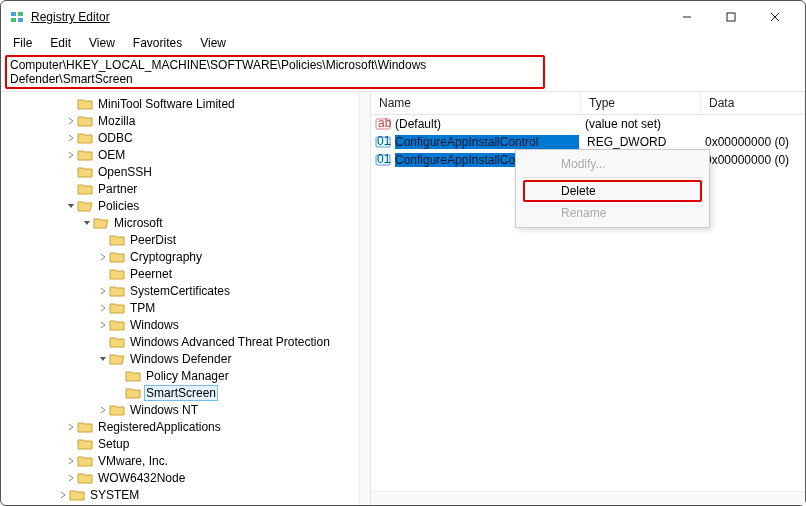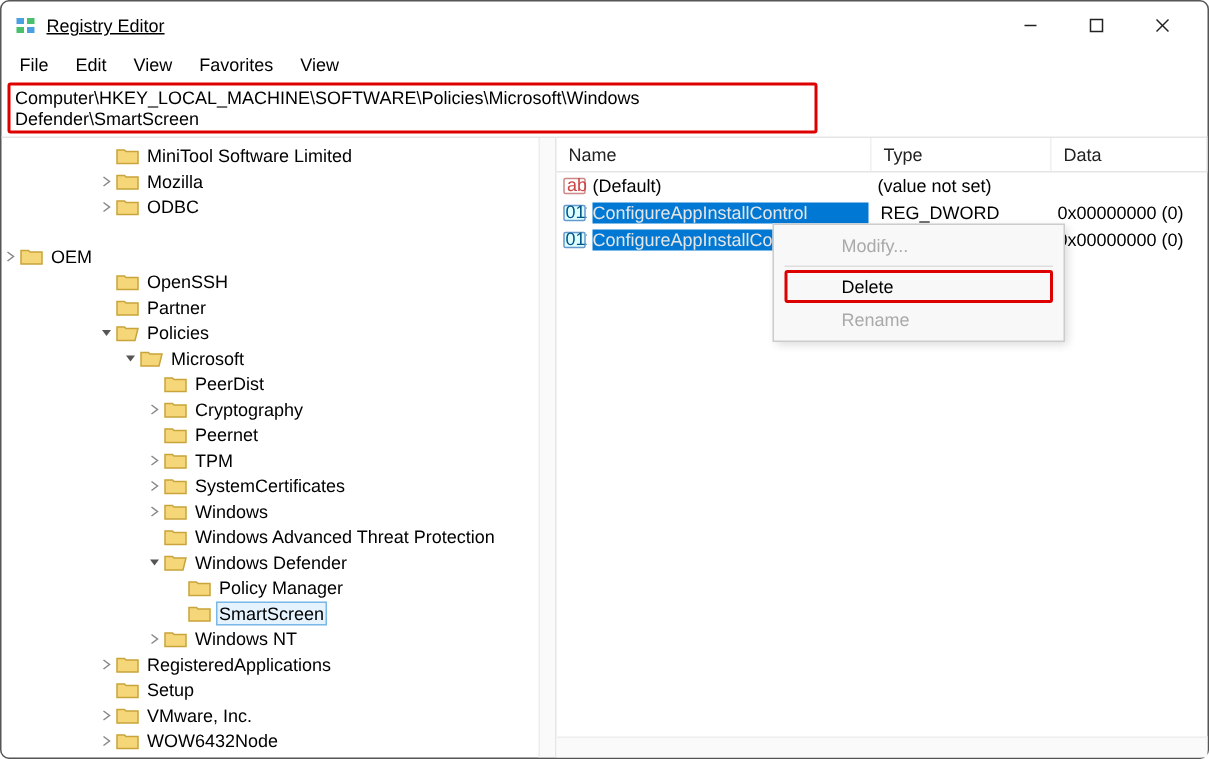--- a/index.html
+++ b/index.html
@@ -22,21 +22,21 @@
   .list-header div { padding: 4px 8px; border-right: 1px solid #f0f0f0; color:#222;}
   .col-name { width: 210px; }
   .col-type { width: 120px; }
   .col-data { flex: 1; }
   .list-body { flex: 1; position: relative; }
   .row { display: flex; align-items: center; height: 18px; }
   .row .icon { width: 16px; height: 14px; margin: 0 4px; display:inline-flex; align-items:center; justify-content:center;}
   .row .name { width: 184px; white-space: nowrap; overflow:hidden;}
   .row .type { width: 120px; padding-left:8px;}
   .row .data { flex: 1; padding-left:6px;}
-  .row.sel .name { background: #0078d4; color: #e5e5e5; }
+  .row.sel .name { background: #0078d4; color: #0f172a; }
   .tree { padding-left: 0; }
   .tree-node { display: flex; align-items: center; height: 17px; white-space: nowrap; }
   .expander { width: 12px; text-align: center; color: #888; display:inline-flex; align-items:center; justify-content:center;}
   .tree-node .label { padding: 0 2px; }
   .tree-node.sel .label { background: #e5f3ff; border:1px solid #7ab8e6; padding:0 1px;}
   .folder-icon { width:16px; height:14px; margin:0 3px 0 0; display:inline-flex; align-items:center; justify-content:center;}
   .ctx { position: absolute; left: 514px; top: 148px; width: 195px; background: #f8f8f8; border: 1px solid #ccc; box-shadow: 2px 2px 6px rgba(0,0,0,.15); padding:3px;}
   .ctx .item { padding: 4px 0 4px 42px; color:#111;}
   .ctx .item.disabled { color:#aaa; }
   .ctx .sep { height:1px; background:#ddd; margin:2px 4px; }
@@ -119,21 +119,21 @@
                 <path d="M2 1 L6 4 L2 7" fill="none" stroke="#888"></path>
               </svg>
             </span>
             <span class="folder-icon">
               <svg width="16" height="14" viewBox="0 0 16 14">
                 <path d="M1 3 L6 3 L7 4 L15 4 L15 12 L1 12 Z" fill="#f5d77a" stroke="#c9a43a"></path>
               </svg>
             </span>
             <span class="label">ODBC</span>
           </div>
-          <div class="tree-node" style=" margin-top: 16px;">
+          <div class="tree-node" style="padding-left: 64px;">
             <span class="expander">
               <svg width="8" height="8" viewBox="0 0 8 8">
                 <path d="M2 1 L6 4 L2 7" fill="none" stroke="#888"></path>
               </svg>
             </span>
             <span class="folder-icon">
               <svg width="16" height="14" viewBox="0 0 16 14">
                 <path d="M1 3 L6 3 L7 4 L15 4 L15 12 L1 12 Z" fill="#f5d77a" stroke="#c9a43a"></path>
               </svg>
             </span>
@@ -218,34 +218,34 @@
             <span class="expander">
               <svg width="8" height="8" viewBox="0 0 8 8">
                 <path d="M2 1 L6 4 L2 7" fill="none" stroke="#888"></path>
               </svg>
             </span>
             <span class="folder-icon">
               <svg width="16" height="14" viewBox="0 0 16 14">
                 <path d="M1 3 L6 3 L7 4 L15 4 L15 12 L1 12 Z" fill="#f5d77a" stroke="#c9a43a"></path>
               </svg>
             </span>
+            <span class="label">SystemCertificates</span>
+          </div>
+          <div class="tree-node" style="padding-left: 96px;">
+            <span class="expander">
+              <svg width="8" height="8" viewBox="0 0 8 8">
+                <path d="M2 1 L6 4 L2 7" fill="none" stroke="#888"></path>
+              </svg>
+            </span>
+            <span class="folder-icon">
+              <svg width="16" height="14" viewBox="0 0 16 14">
+                <path d="M1 3 L6 3 L7 4 L15 4 L15 12 L1 12 Z" fill="#f5d77a" stroke="#c9a43a"></path>
+              </svg>
+            </span>
             <span class="label">TPM</span>
-          </div>
-          <div class="tree-node" style="padding-left: 96px;">
-            <span class="expander">
-              <svg width="8" height="8" viewBox="0 0 8 8">
-                <path d="M2 1 L6 4 L2 7" fill="none" stroke="#888"></path>
-              </svg>
-            </span>
-            <span class="folder-icon">
-              <svg width="16" height="14" viewBox="0 0 16 14">
-                <path d="M1 3 L6 3 L7 4 L15 4 L15 12 L1 12 Z" fill="#f5d77a" stroke="#c9a43a"></path>
-              </svg>
-            </span>
-            <span class="label">SystemCertificates</span>
           </div>
           <div class="tree-node" style="padding-left: 96px;">
             <span class="expander">
               <svg width="8" height="8" viewBox="0 0 8 8">
                 <path d="M2 1 L6 4 L2 7" fill="none" stroke="#888"></path>
               </svg>
             </span>
             <span class="folder-icon">
               <svg width="16" height="14" viewBox="0 0 16 14">
                 <path d="M1 3 L6 3 L7 4 L15 4 L15 12 L1 12 Z" fill="#f5d77a" stroke="#c9a43a"></path>

